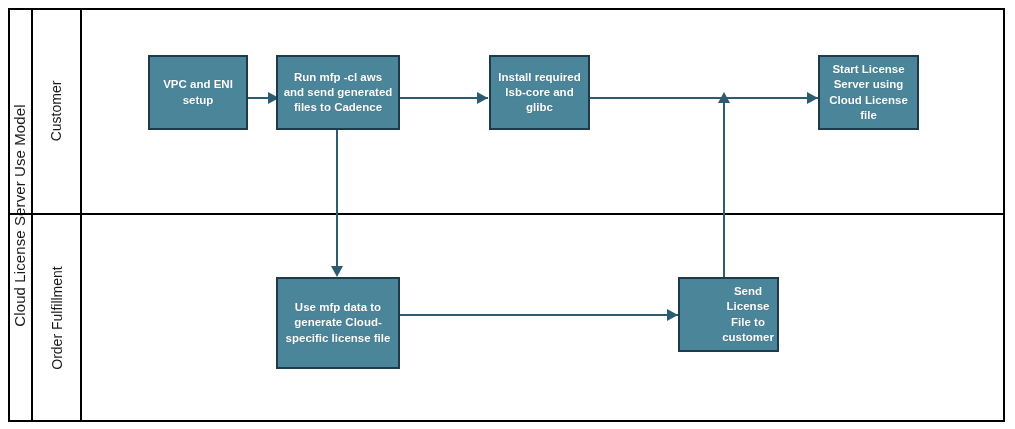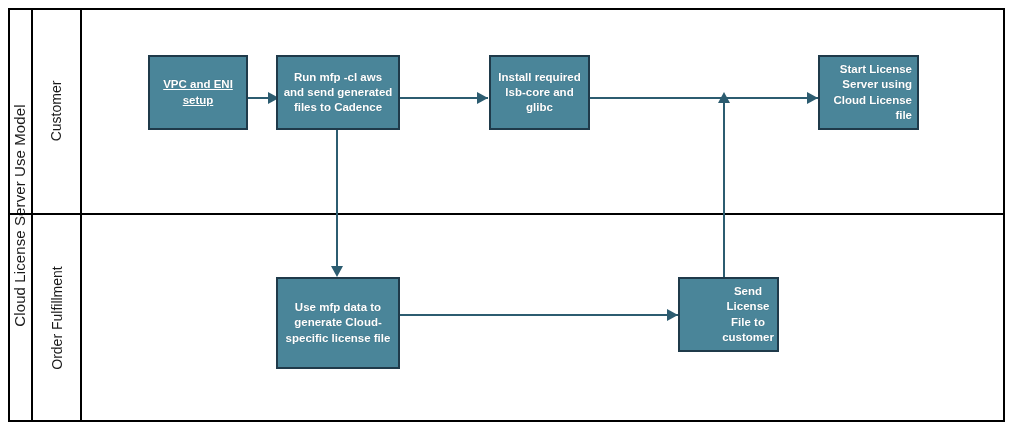--- a/index.html
+++ b/index.html
@@ -87,33 +87,33 @@
 
   <div class="conn v" style="left:336px;top:130px;height:140px;"></div>
   <div class="arrow down" style="left:331px;top:266px;"></div>
 
   <div class="conn h" style="left:400px;top:314px;width:278px;"></div>
   <div class="arrow right" style="left:667px;top:309px;"></div>
 
   <div class="conn v" style="left:723px;top:99px;height:178px;"></div>
   <div class="arrow up" style="left:718px;top:92px;"></div>
 
-  <div class="node" style="left:148px;top:55px;width:100px;height:75px;text-decoration:underline;">
+  <div class="node" style="left:148px;top:55px;width:100px;height:75px;">
     <span>VPC and ENI setup</span>
   </div>
 
   <div class="node" style="left:489px;top:55px;width:101px;height:75px;">
     <span>Install required lsb-core and glibc</span>
   </div>
 
   <div class="node" style="left:276px;top:55px;width:124px;height:75px;">
     <span>Run mfp -cl aws and send generated files to Cadence</span>
   </div>
 
-  <div class="node" style="left:818px;top:55px;width:101px;height:75px;text-align:right;">
+  <div class="node" style="left:818px;top:55px;width:101px;height:75px;">
     <span>Start License Server using Cloud License file</span>
   </div>
 
   <div class="node" style="left:276px;top:277px;width:124px;height:92px;">
     <span>Use mfp data to generate Cloud-specific license file</span>
   </div>
 
   <div class="node" style="left:678px;top:277px;width:101px;height:75px;padding-left:44px;">
     <span>Send License File to customer</span>
   </div>

